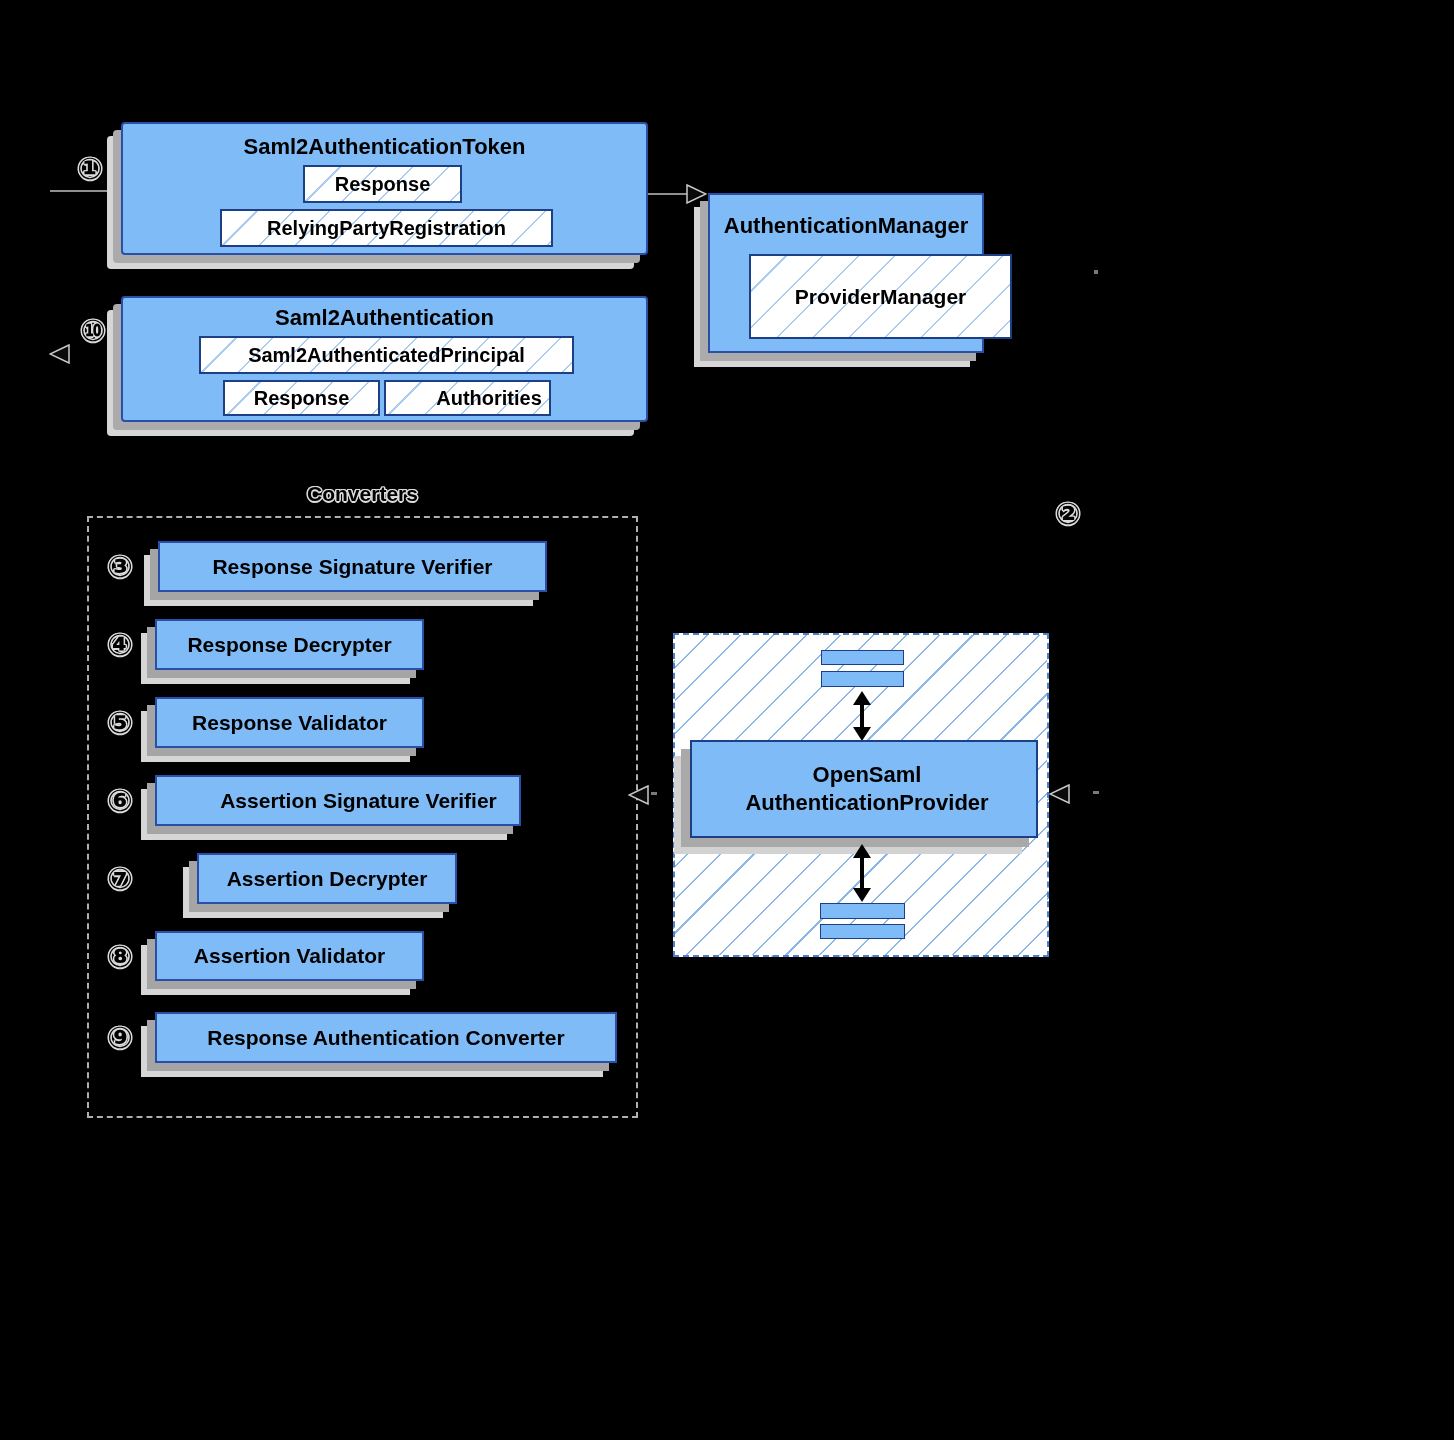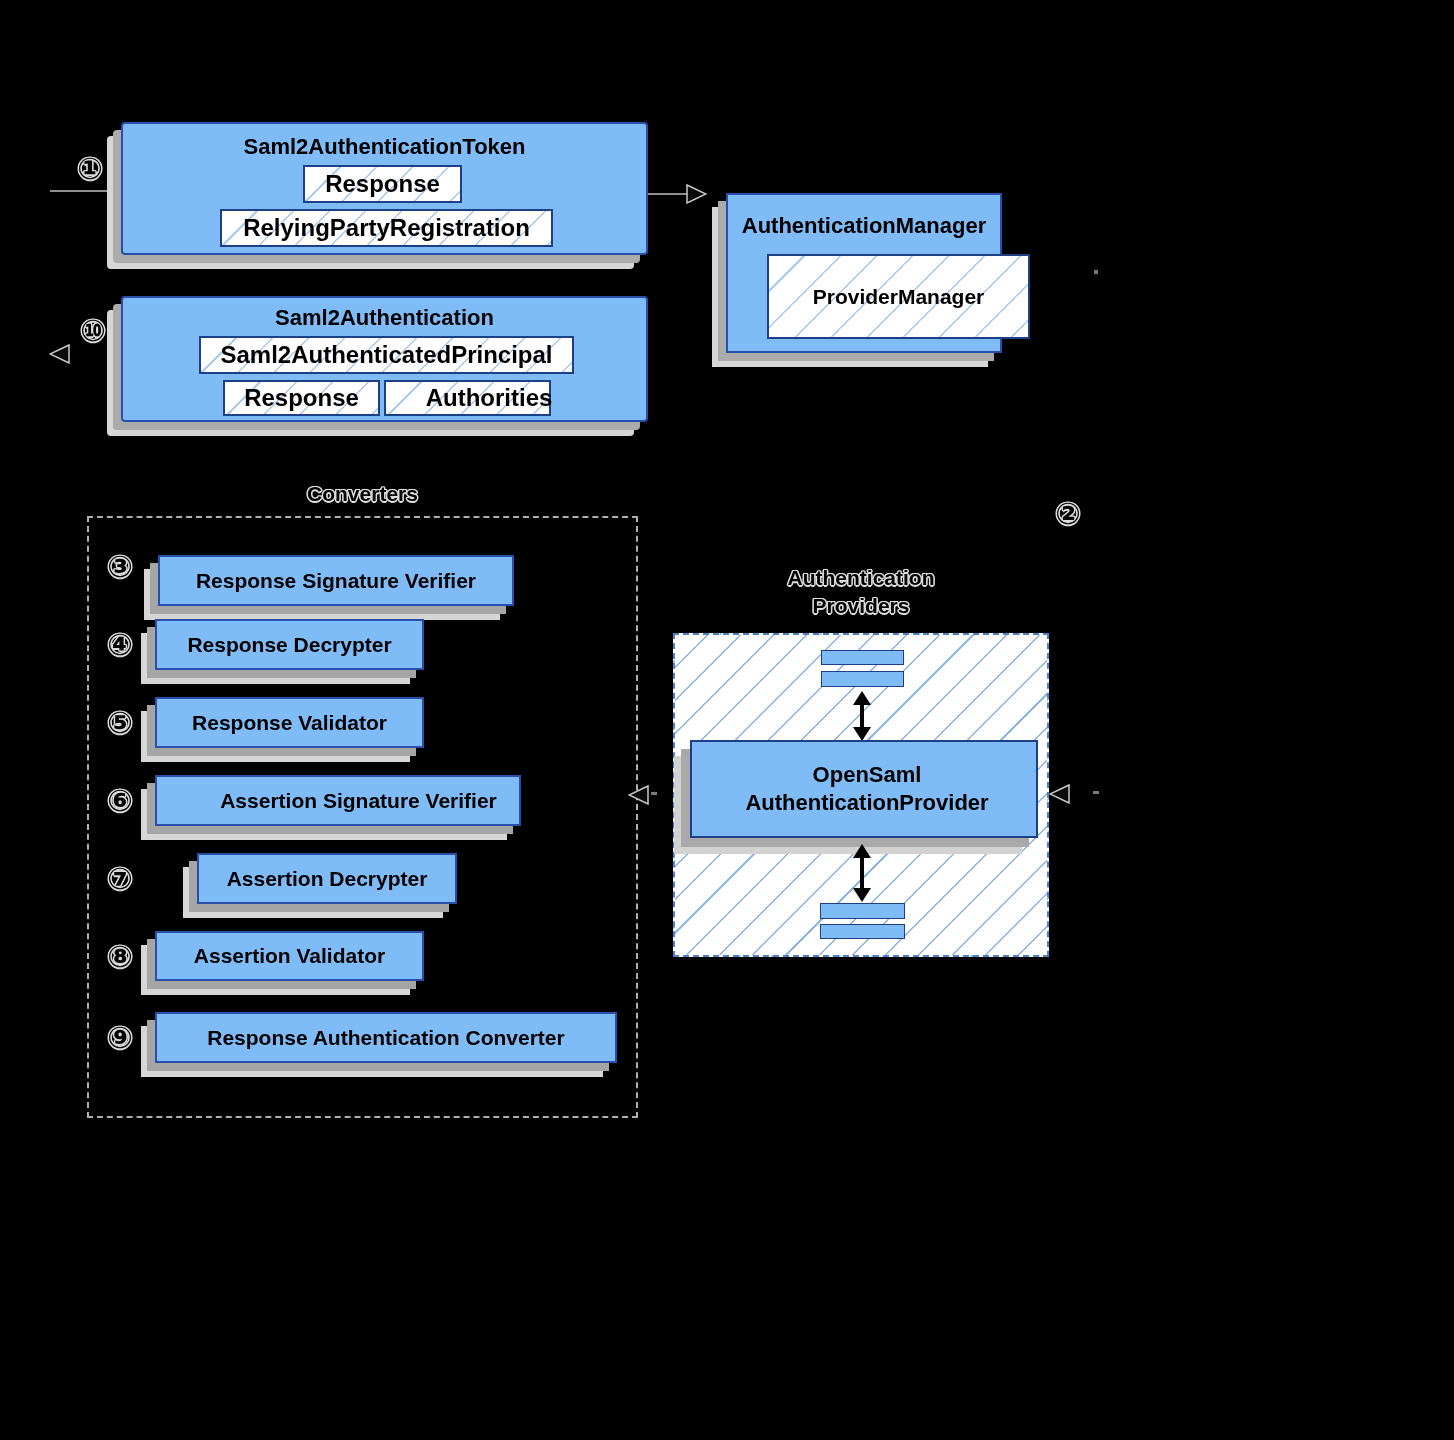--- a/index.html
+++ b/index.html
@@ -11,21 +11,21 @@
   .bluebox{background:#7fbcf7;border:2px solid #2a4fa8;box-sizing:border-box;
            box-shadow:-8px 8px 0 #ababab, -14px 14px 0 #d6d6d6;}
   .rounded{border-radius:4px;}
   .boxtitle{width:100%;text-align:center;font-weight:bold;font-size:22px;color:#000;}
 
   
   .chip{position:absolute;background:
           repeating-linear-gradient(135deg,#ffffff 0 24px,#a9ccf0 24px 25.5px);
         border:2px solid #1d3f85;box-sizing:border-box;
         display:flex;align-items:center;justify-content:center;
-        font-weight:bold;font-size:24px;color:#000;}
+        font-weight:bold;font-size:20px;color:#000;}
 
   .hatchbg{background:repeating-linear-gradient(135deg,#ffffff 0 22px,#8cb8e8 22px 23.5px);}
 
   
   .conv{background:#7fbcf7;border:2px solid #2a4fa8;box-sizing:border-box;
         box-shadow:-8px 8px 0 #a5a5a5, -14px 14px 0 #d6d6d6;
         display:flex;align-items:center;justify-content:center;
         font-weight:bold;font-size:21px;color:#000;}
 
   
@@ -52,21 +52,21 @@
     <div class="boxtitle" style="margin-top:10px;">Saml2AuthenticationToken</div>
     <div class="chip" style="left:180px;top:41px;width:159px;height:38px;">Response</div>
     <div class="chip" style="left:97px;top:85px;width:333px;height:38px;">RelyingPartyRegistration</div>
   </div>
 
   <div class="abs grayline" style="left:648px;top:193px;width:40px;"></div>
   <svg class="abs" style="left:686px;top:184px;" width="21" height="20">
     <polygon points="1,1 20,10 1,19" fill="#0a0a0a" stroke="#c9c9c9" stroke-width="1.5"></polygon>
   </svg>
 
-  <div class="abs bluebox" style="left:726px;top:193px;width:276px;height:160px;">
+  <div class="abs bluebox" style="left:708px;top:193px;width:276px;height:160px;">
     <div class="boxtitle" style="margin-top:18px;">AuthenticationManager</div>
     <div class="chip" style="left:39px;top:59px;width:263px;height:85px;font-size:21px;">ProviderManager</div>
   </div>
   <div class="abs graystub" style="left:1094px;top:270px;width:4px;height:4px;"></div>
 
   <span class="abs halo num" style="left:93px;top:331px;">⑩</span>
   <svg class="abs" style="left:49px;top:344px;" width="21" height="20">
     <polygon points="20,1 1,10 20,19" fill="#0a0a0a" stroke="#c9c9c9" stroke-width="1.5"></polygon>
   </svg>
 
@@ -74,21 +74,21 @@
     <div class="boxtitle" style="margin-top:7px;">Saml2Authentication</div>
     <div class="chip" style="left:76px;top:38px;width:375px;height:38px;">Saml2AuthenticatedPrincipal</div>
     <div class="chip" style="left:100px;top:82px;width:157px;height:36px;">Response</div>
     <div class="chip" style="left:261px;top:82px;width:167px;height:36px;padding-left:43px;">Authorities</div>
   </div>
 
   <div class="abs halo" style="left:87px;top:482px;width:551px;text-align:center;font-size:21px;">Converters</div>
   <div class="abs" style="left:87px;top:516px;width:551px;height:602px;border:2px dashed #b0b0b0;box-sizing:border-box;"></div>
 
   <span class="abs halo num" style="left:120px;top:567px;">③</span>
-  <div class="abs conv" style="left:158px;top:541px;width:356px;height:51px;margin-top:14px;">Response Signature Verifier</div>
+  <div class="abs conv" style="left:158px;top:541px;width:389px;height:51px;">Response Signature Verifier</div>
 
   <span class="abs halo num" style="left:120px;top:645px;">④</span>
   <div class="abs conv" style="left:155px;top:619px;width:269px;height:51px;">Response Decrypter</div>
 
   <span class="abs halo num" style="left:120px;top:723px;">⑤</span>
   <div class="abs conv" style="left:155px;top:697px;width:269px;height:51px;">Response Validator</div>
 
   <span class="abs halo num" style="left:120px;top:801px;">⑥</span>
   <div class="abs conv" style="left:155px;top:775px;width:366px;height:51px;padding-left:41px;">Assertion Signature Verifier</div>
 
@@ -101,24 +101,20 @@
   <span class="abs halo num" style="left:120px;top:1038px;">⑨</span>
   <div class="abs conv" style="left:155px;top:1012px;width:462px;height:51px;">Response Authentication Converter</div>
 
   <svg class="abs" style="left:628px;top:785px;" width="21" height="20">
     <polygon points="20,1 1,10 20,19" fill="#0a0a0a" stroke="#c9c9c9" stroke-width="1.5"></polygon>
   </svg>
   <div class="abs graystub" style="left:651px;top:792px;width:6px;height:3px;"></div>
 
   <span class="abs halo num" style="left:1068px;top:514px;">②</span>
 
-  <div class="abs halo" style="left:741px;top:564px;width:240px;text-align:center;font-size:21px;line-height:28px;">
-    <div>Authentication</div>
-    <div>Providers</div>
-  </div>
 
   <div class="abs hatchbg" style="left:673px;top:633px;width:376px;height:324px;border:2px dashed #4f81c9;box-sizing:border-box;">
     <div class="provrect" style="left:146px;top:15px;width:83px;height:15px;"></div>
     <div class="provrect" style="left:146px;top:36px;width:83px;height:16px;"></div>
 
     <svg class="abs" style="left:174px;top:56px;" width="26" height="50">
       <rect x="11" y="12" width="4" height="26" fill="#000"></rect>
       <polygon points="13,0 4,14 22,14" fill="#000"></polygon>
       <polygon points="13,50 4,36 22,36" fill="#000"></polygon>
     </svg>

